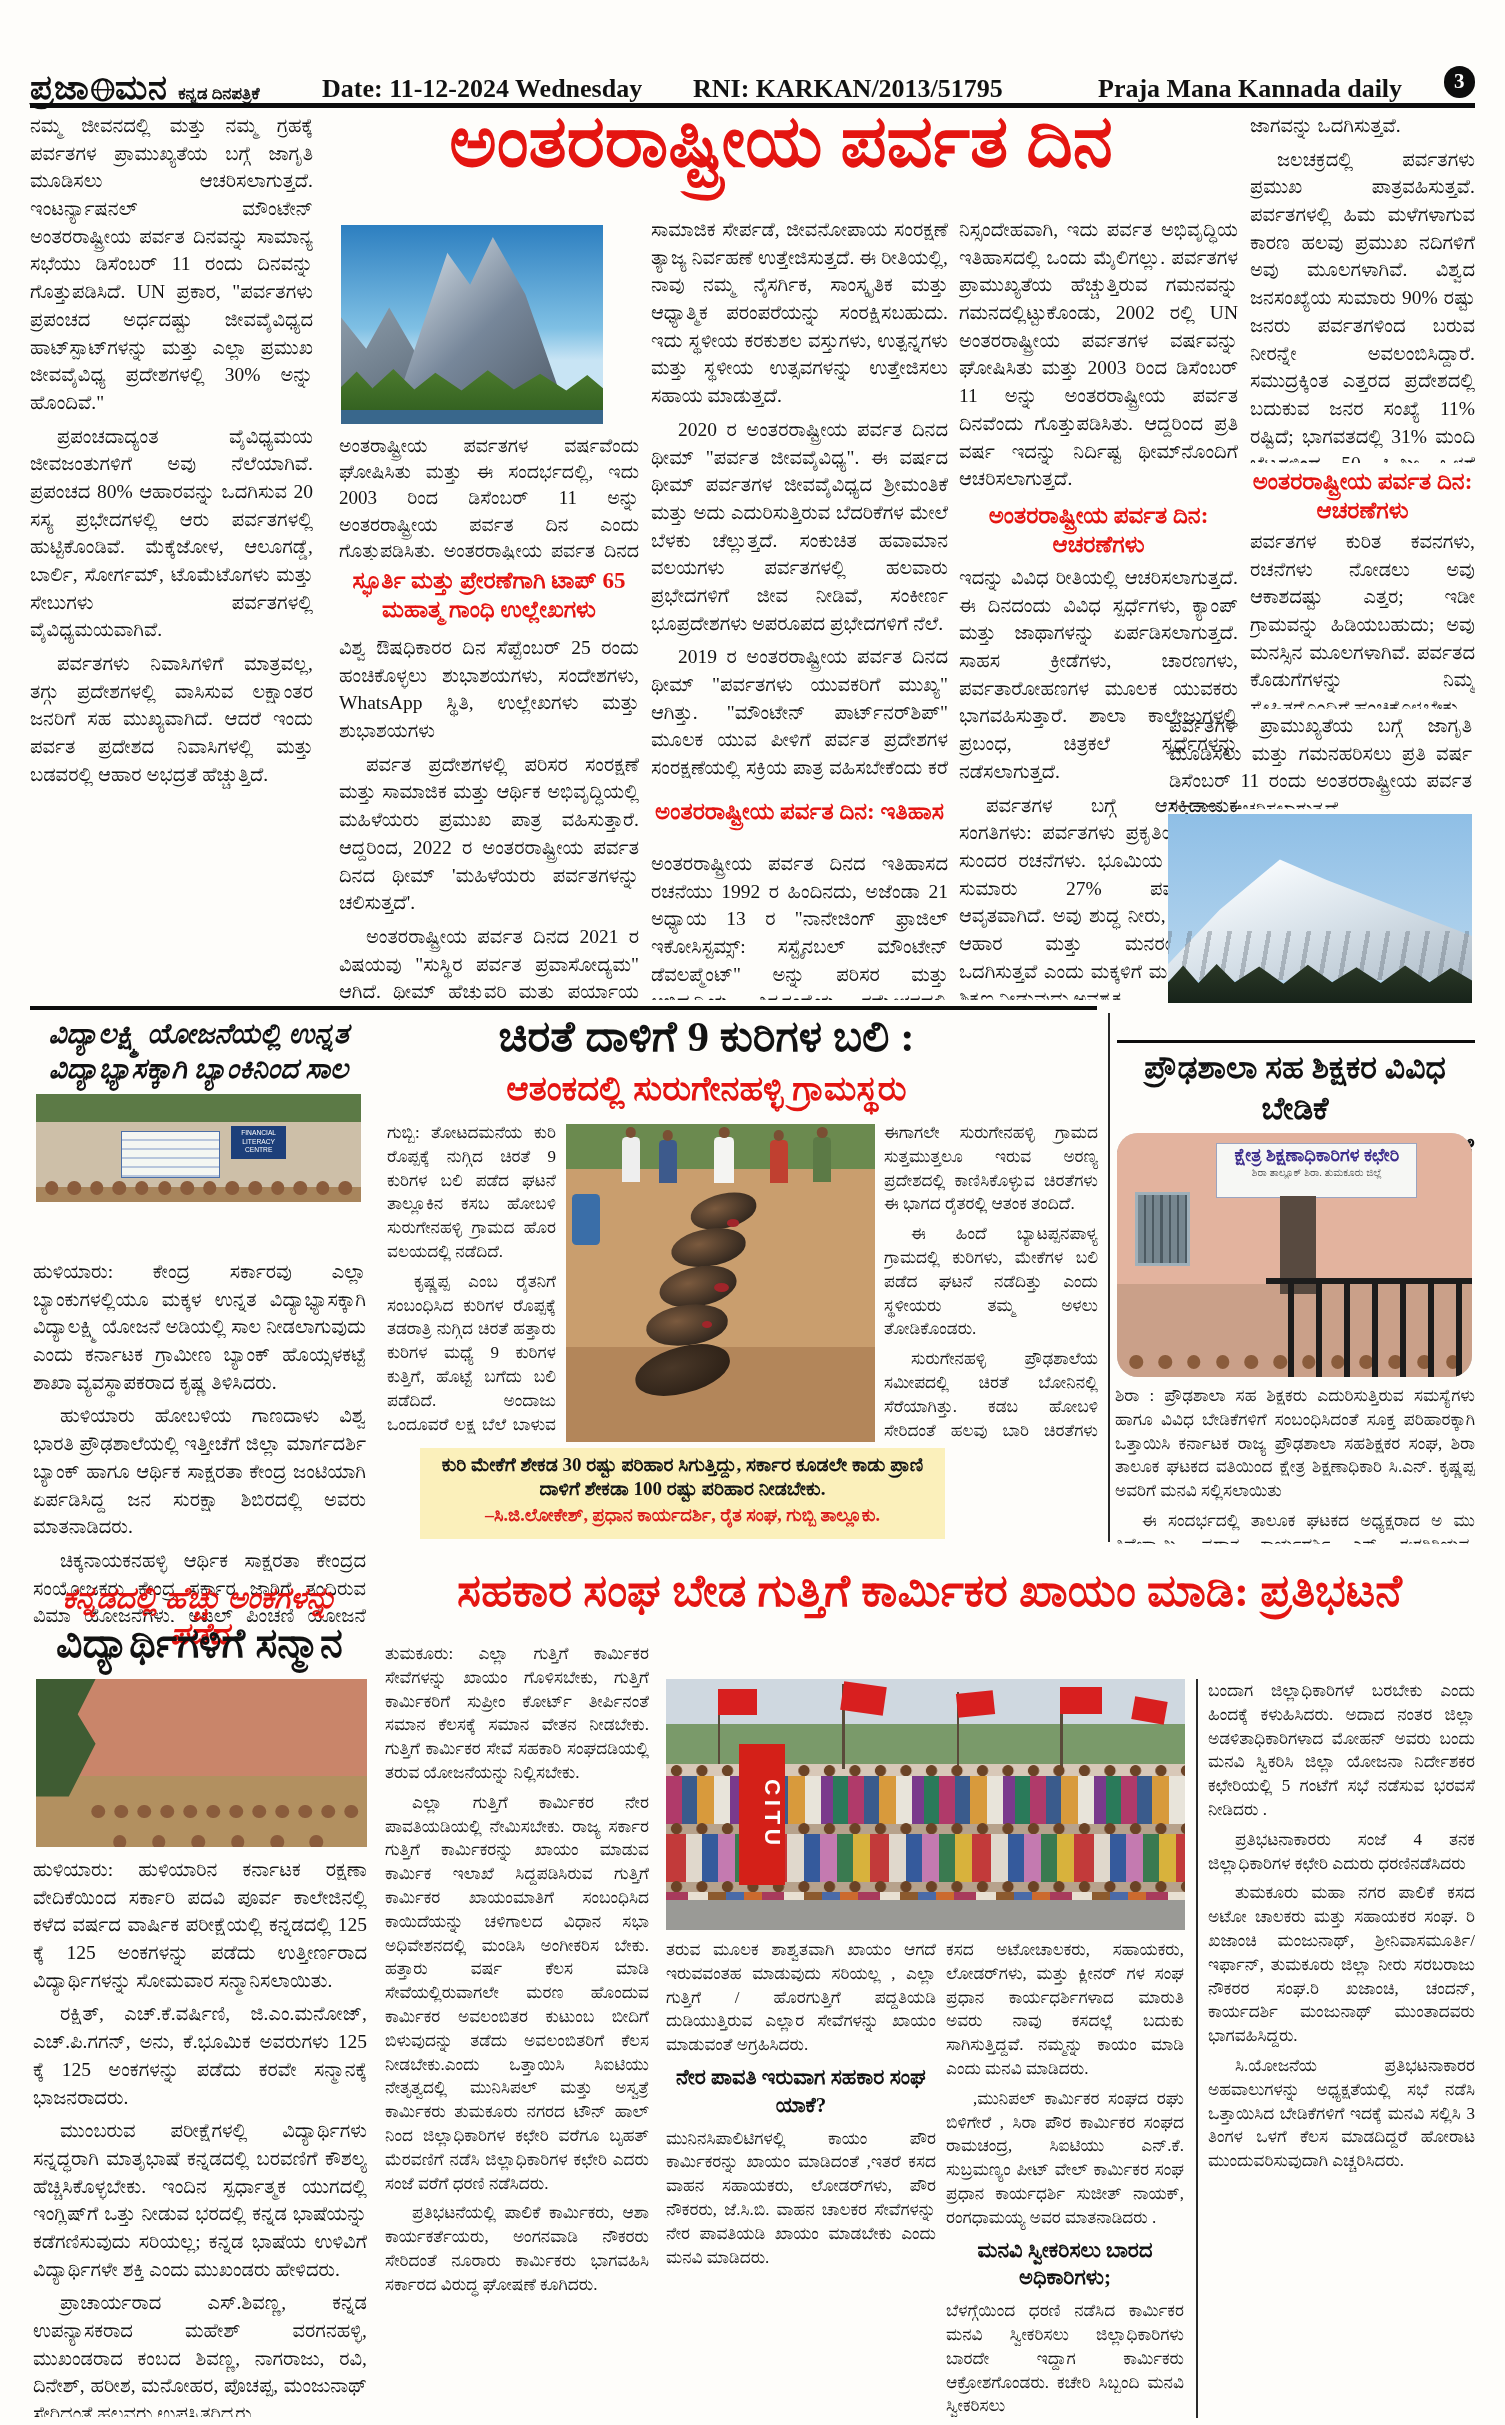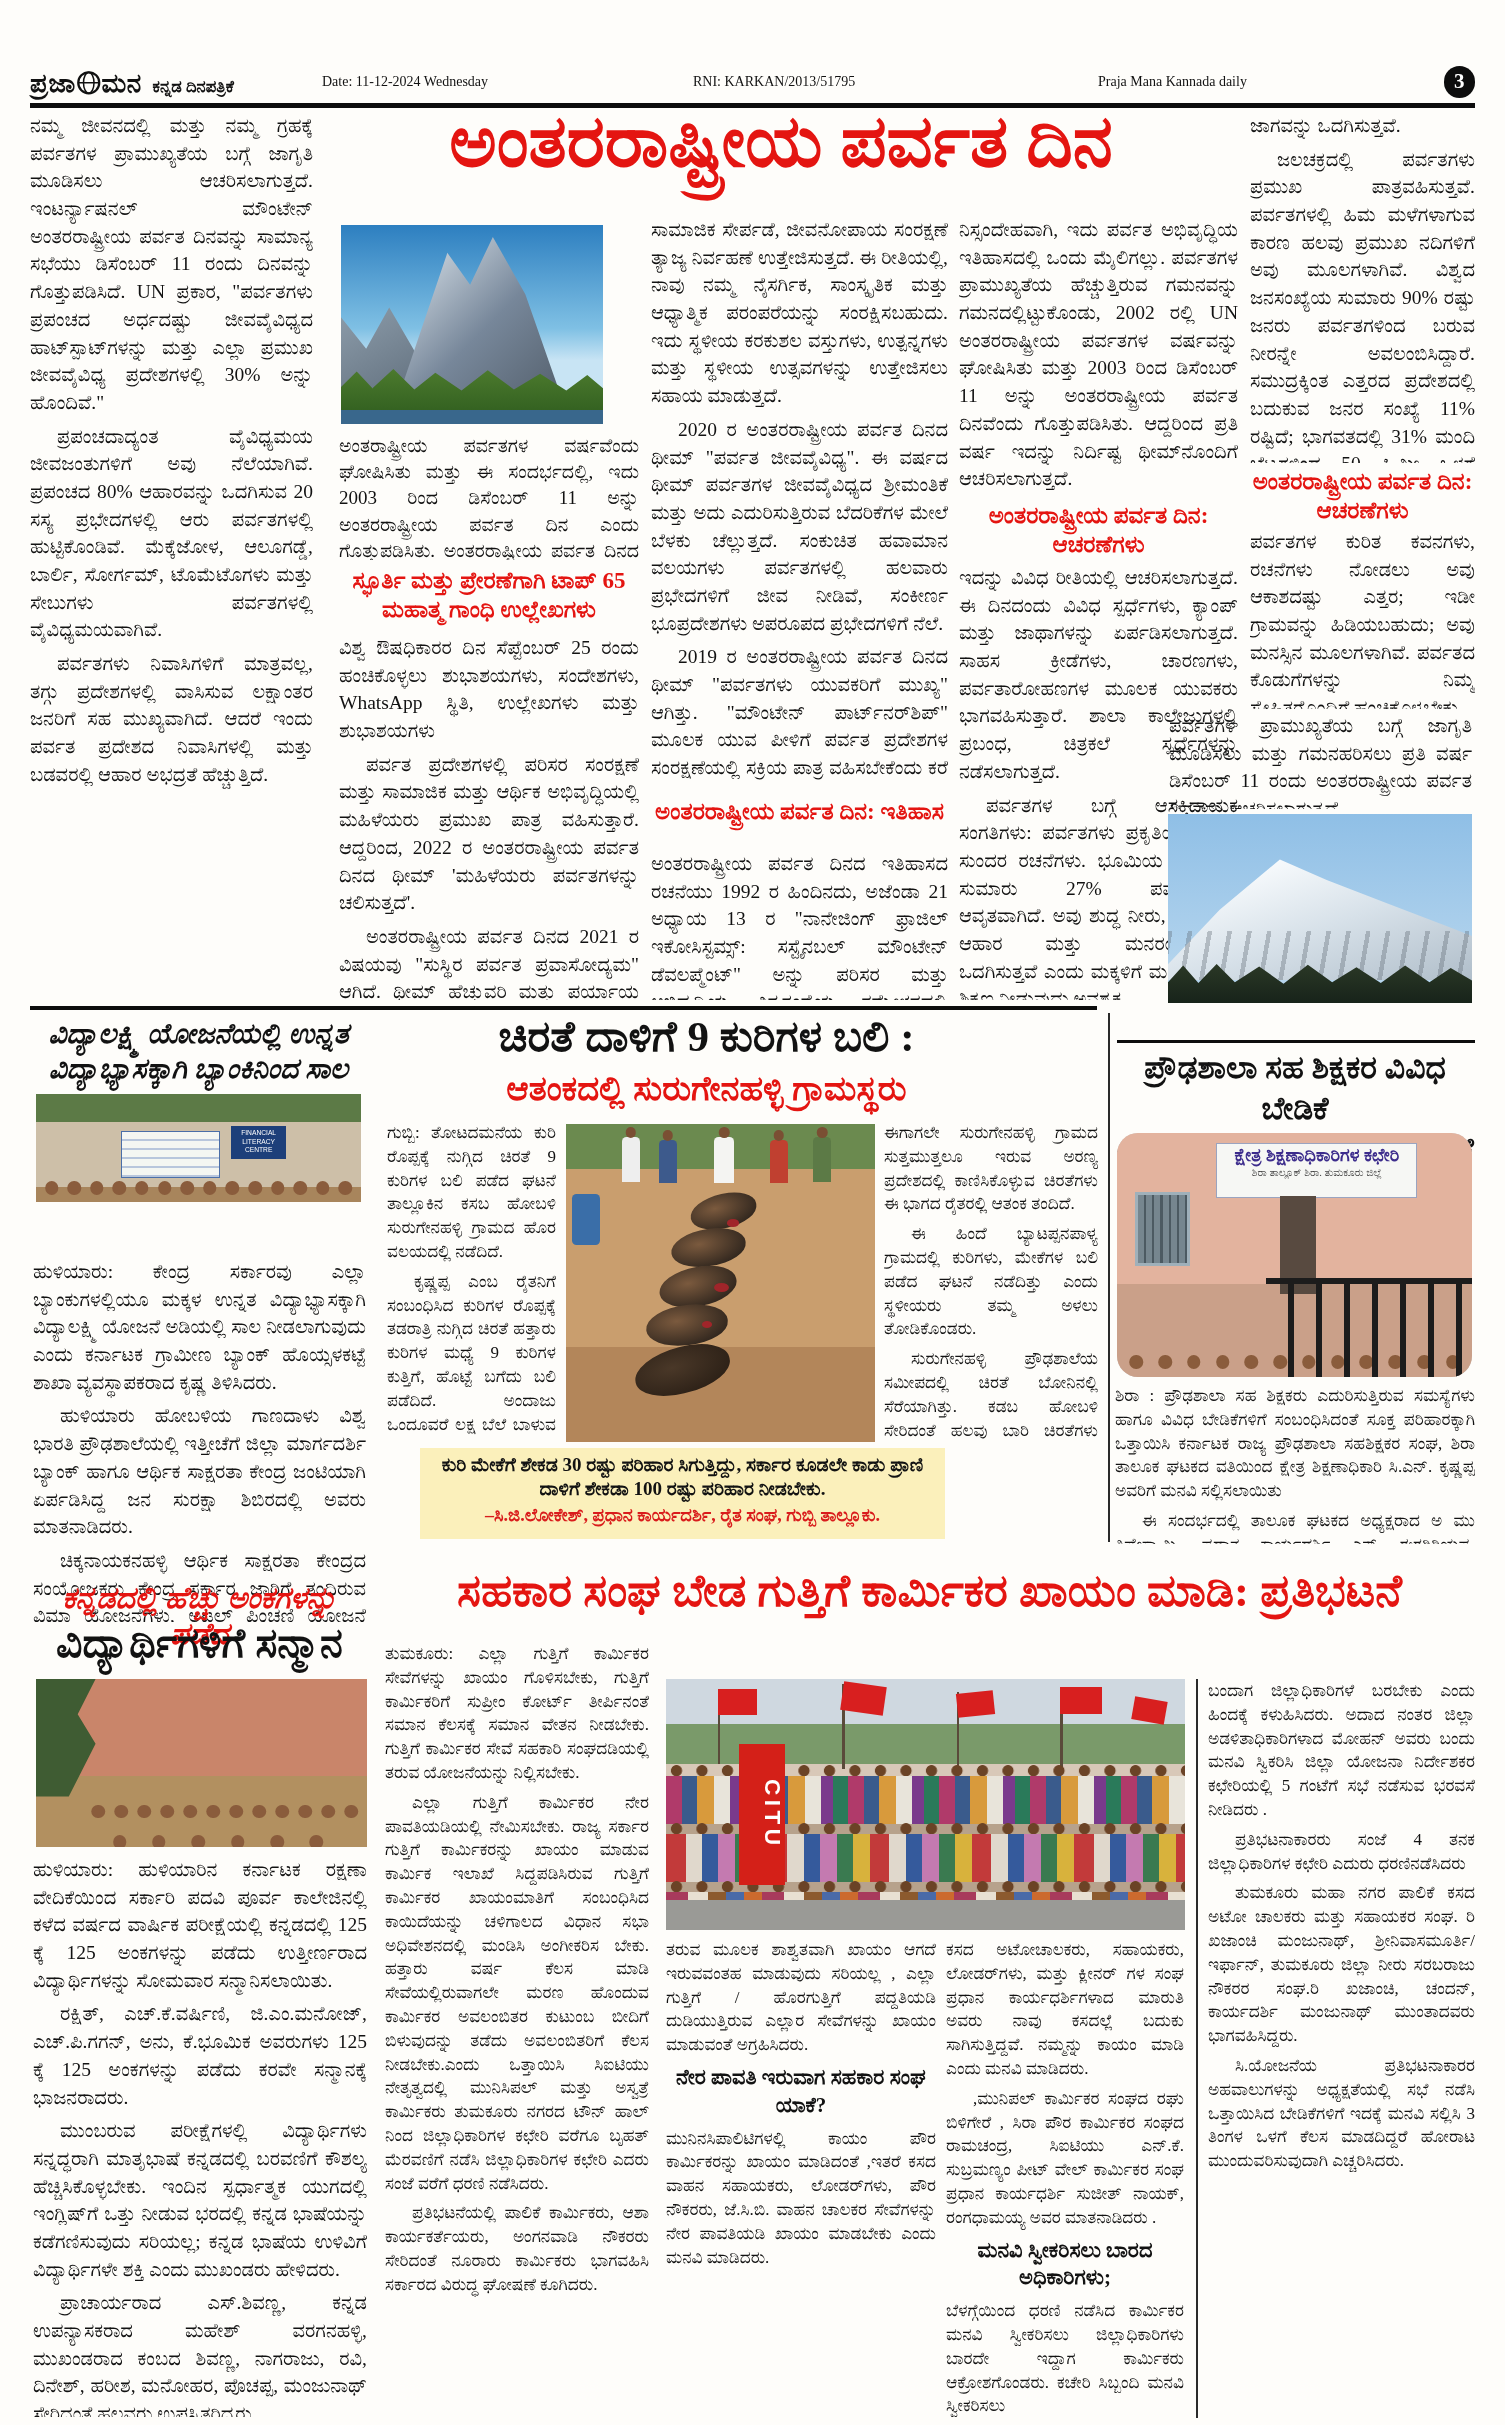--- a/index.html
+++ b/index.html
@@ -20,23 +20,23 @@
   .p{margin:0 0 6px 0;text-indent:27px;}
   .p.first{text-indent:0;}
   .rule{position:absolute;background:#0d0d0d;}
   .vrule{position:absolute;background:#2a2a2a;width:1.5px;}
   .redsub{color:var(--red);font-weight:bold;text-align:center;font-size:23px;line-height:1.25;position:absolute;}
   .photo{position:absolute;overflow:hidden;background:#ccc;}
   .caption{font-size:19px;line-height:1.38;}
   h1,h2,h3{margin:0;font-weight:bold;}
   
   #masthead-row{position:absolute;left:30px;top:69px;width:1445px;height:34px;}
-  #logo-main{font-size:26px;font-weight:bold;letter-spacing:0.7px;text-align:right;}
+  #logo-main{font-size:34px;font-weight:bold;letter-spacing:0.7px;text-align:right;}
   #logo-sub{font-size:16.5px;font-weight:bold;margin-left:7.5px;}
-  .hdr-item{font-size:14px;font-weight:normal;}
+  .hdr-item{font-size:26px;font-weight:bold;}
   #page-badge{position:absolute;right:0;top:-3px;width:31.5px;height:31.5px;border-radius:50%;
     background:#0d0d0d;color:#fff;font-size:21px;font-weight:bold;text-align:center;line-height:31.5px;}
   
   #main-headline{
     position:absolute;left:322px;top:103px;width:918px;height:105px;
     color:var(--red);font-size:72px;font-weight:bold;text-align:center;line-height:1.1;white-space:nowrap;
   }
   
   .blackhead-it{font-weight:bold;font-style:italic;text-align:center;font-size:28px;line-height:1.25;}
   #leopard-head{font-size:43px;font-weight:bold;text-align:center;line-height:1.1;}

